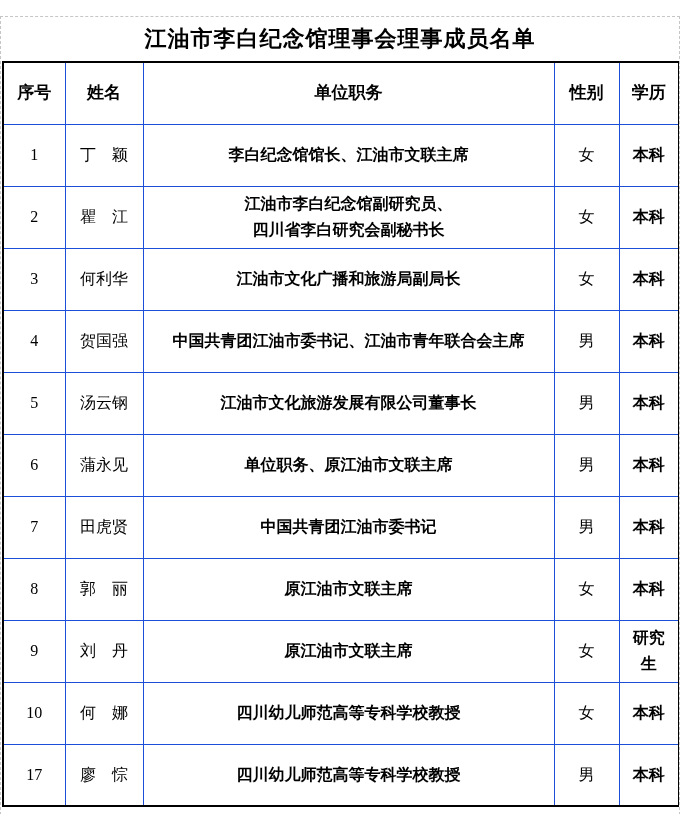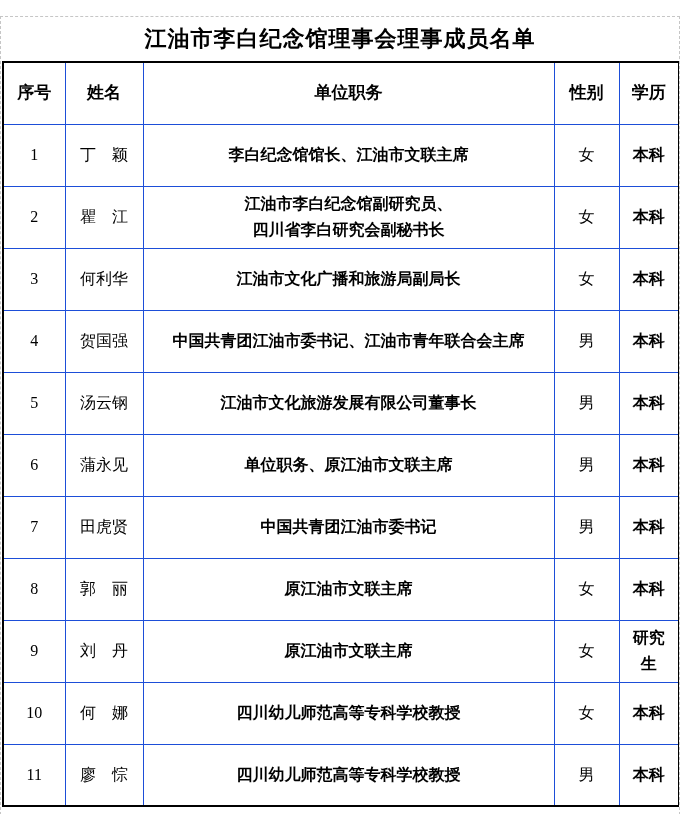--- a/index.html
+++ b/index.html
@@ -159,21 +159,21 @@
 
   <tr>
     <td class="cell-no">10</td>
     <td class="cell-name">何　娜</td>
     <td class="cell-position">四川幼儿师范高等专科学校教授</td>
     <td class="cell-gender">女</td>
     <td class="cell-education">本科</td>
   </tr>
 
   <tr>
-    <td class="cell-no">11</td>
+    <td class="cell-no">17</td>
     <td class="cell-name">廖　悰</td>
     <td class="cell-position">四川幼儿师范高等专科学校教授</td>
     <td class="cell-gender">男</td>
     <td class="cell-education">本科</td>
   </tr>
 </tbody>
   </table>
 
 </div>
 

